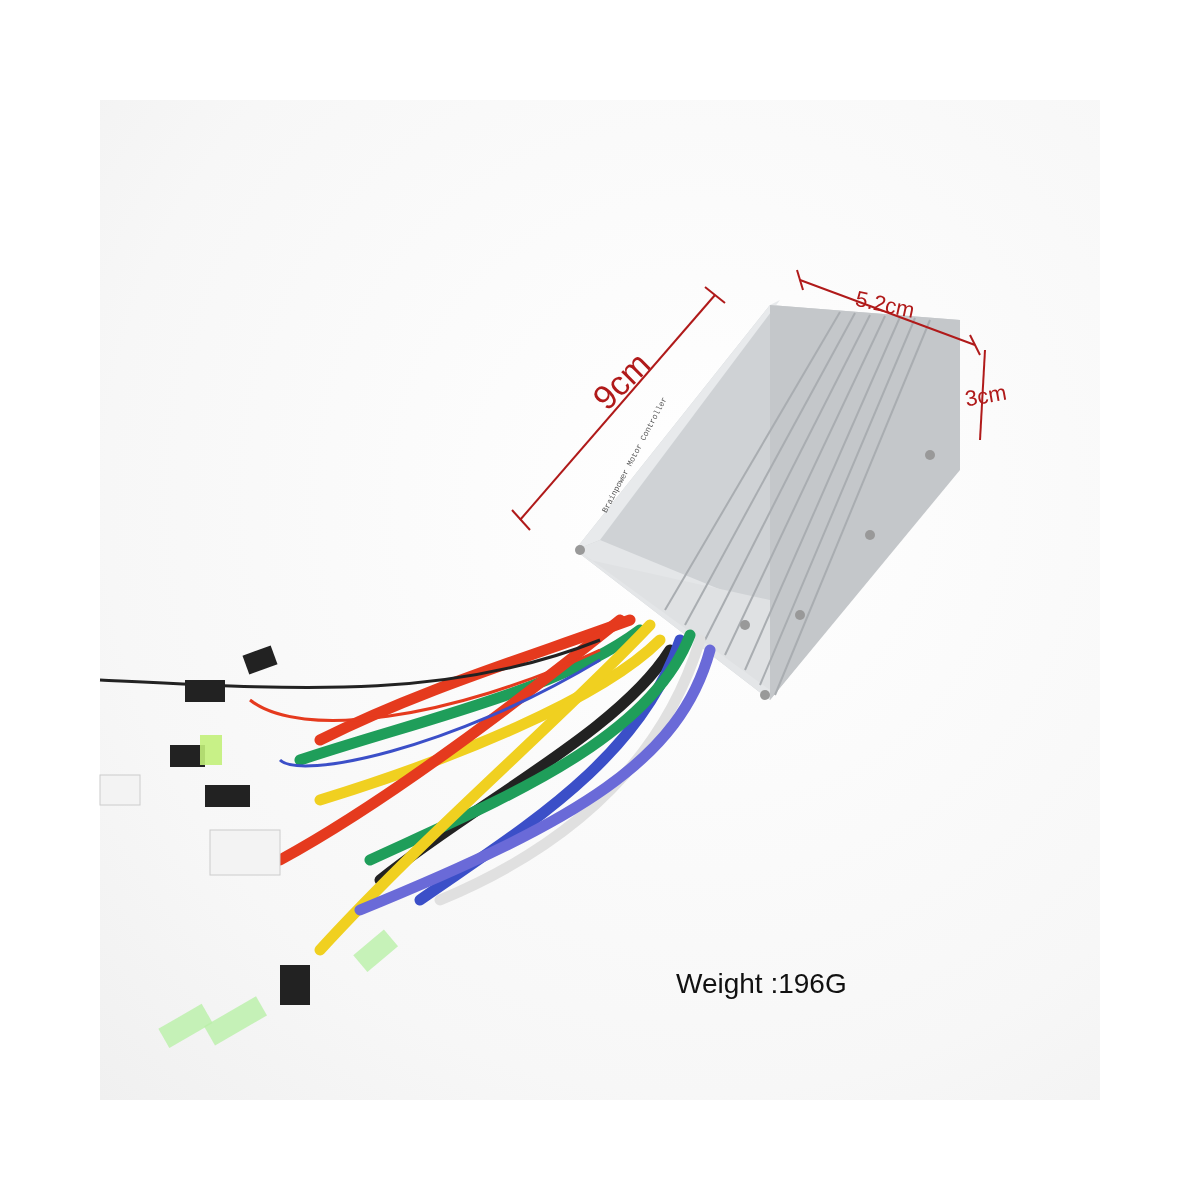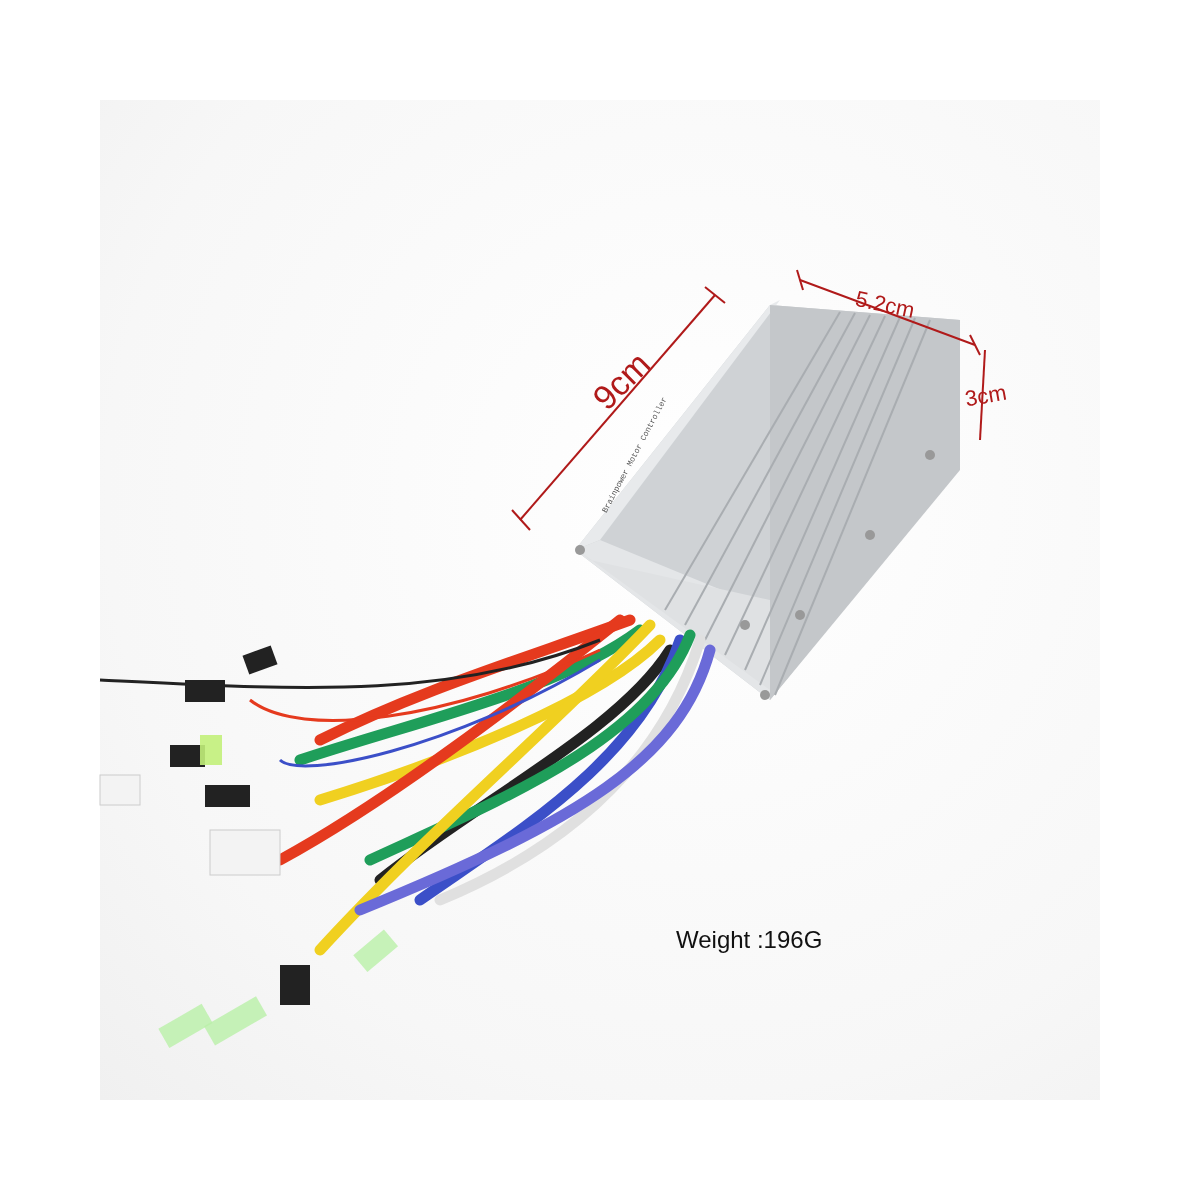--- a/index.html
+++ b/index.html
@@ -3,21 +3,21 @@
 <meta charset="utf-8">
 <style>
   html,body{margin:0;padding:0;background:#fff;}
   .stage{position:relative;width:1200px;height:1200px;overflow:hidden;background:#fff;font-family:"Liberation Sans",sans-serif;}
   .photo-bg{position:absolute;left:100px;top:100px;width:1000px;height:1000px;background:radial-gradient(ellipse at 60% 40%,#ffffff 0%,#f7f7f7 70%,#f0f0f0 100%);}
   svg{position:absolute;left:0;top:0;}
   .dim{position:absolute;color:#b01a1a;font-size:22px;white-space:nowrap;}
   .dim-9{left:585px;top:390px;transform:rotate(-45deg);font-size:34px;transform-origin:left top;}
   .dim-52{left:855px;top:292px;transform:rotate(12deg);}
   .dim-3{left:965px;top:383px;transform:rotate(-10deg);}
-  .weight{position:absolute;left:676px;top:926px;font-size:24px;color:#111;}
+  .weight{position:absolute;left:676px;top:968px;font-size:28px;color:#111;}
   .label-text{position:absolute;left:600px;top:510px;transform:rotate(-62deg);transform-origin:left top;font-family:"Liberation Mono",monospace;font-size:8px;color:#555;line-height:10px;}
 </style>
 </head>
 <body>
 
 <div class="stage">
   <div class="photo-bg"></div>
 
   <svg width="1200" height="1200">
 

